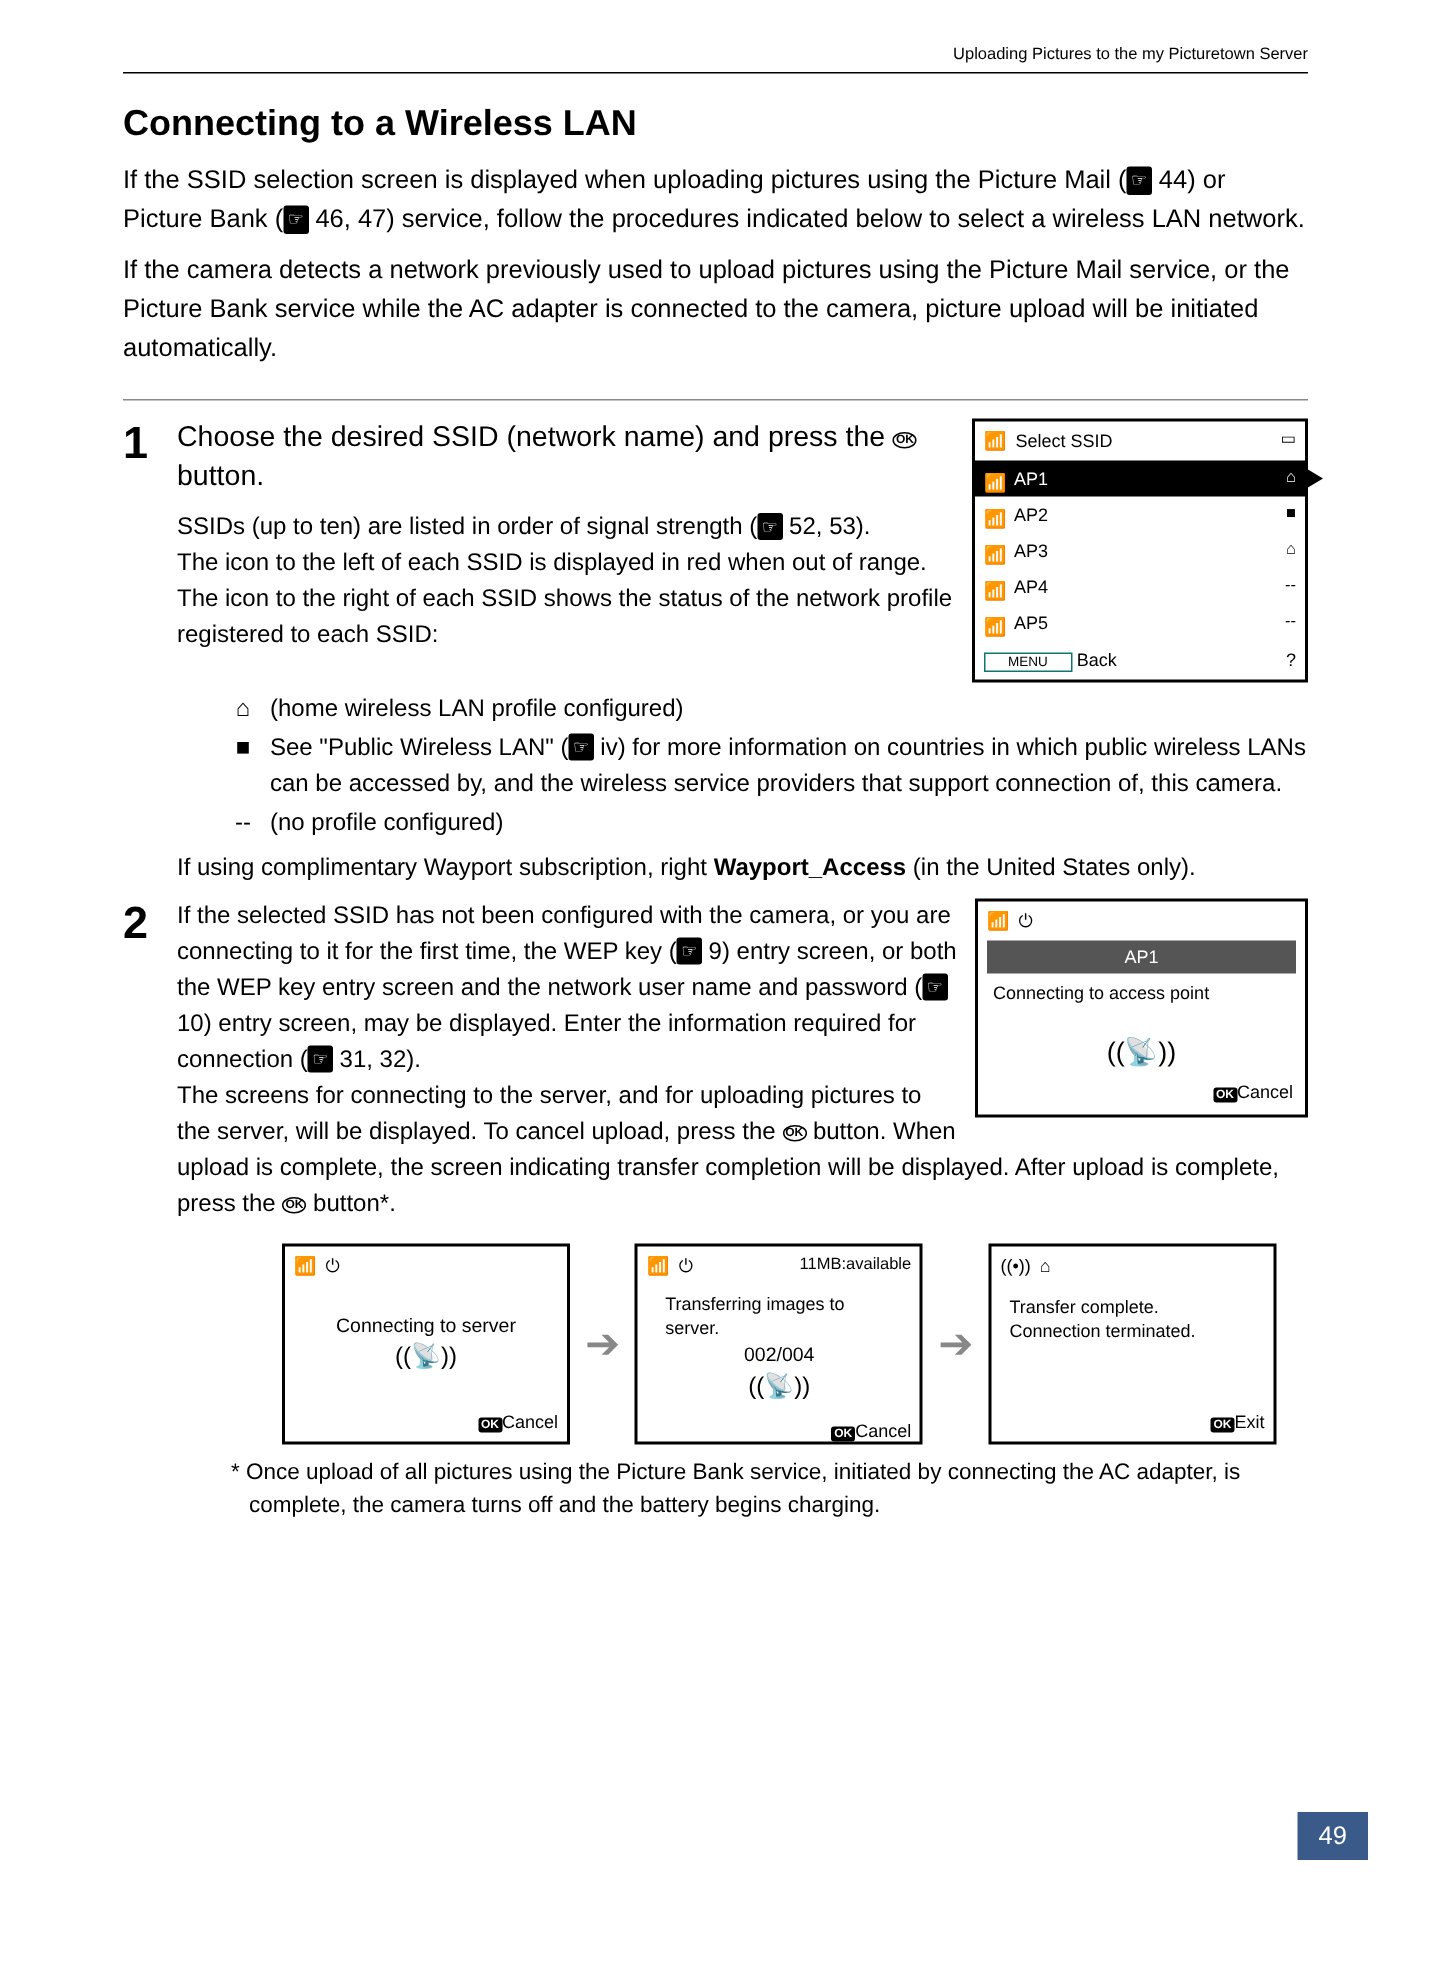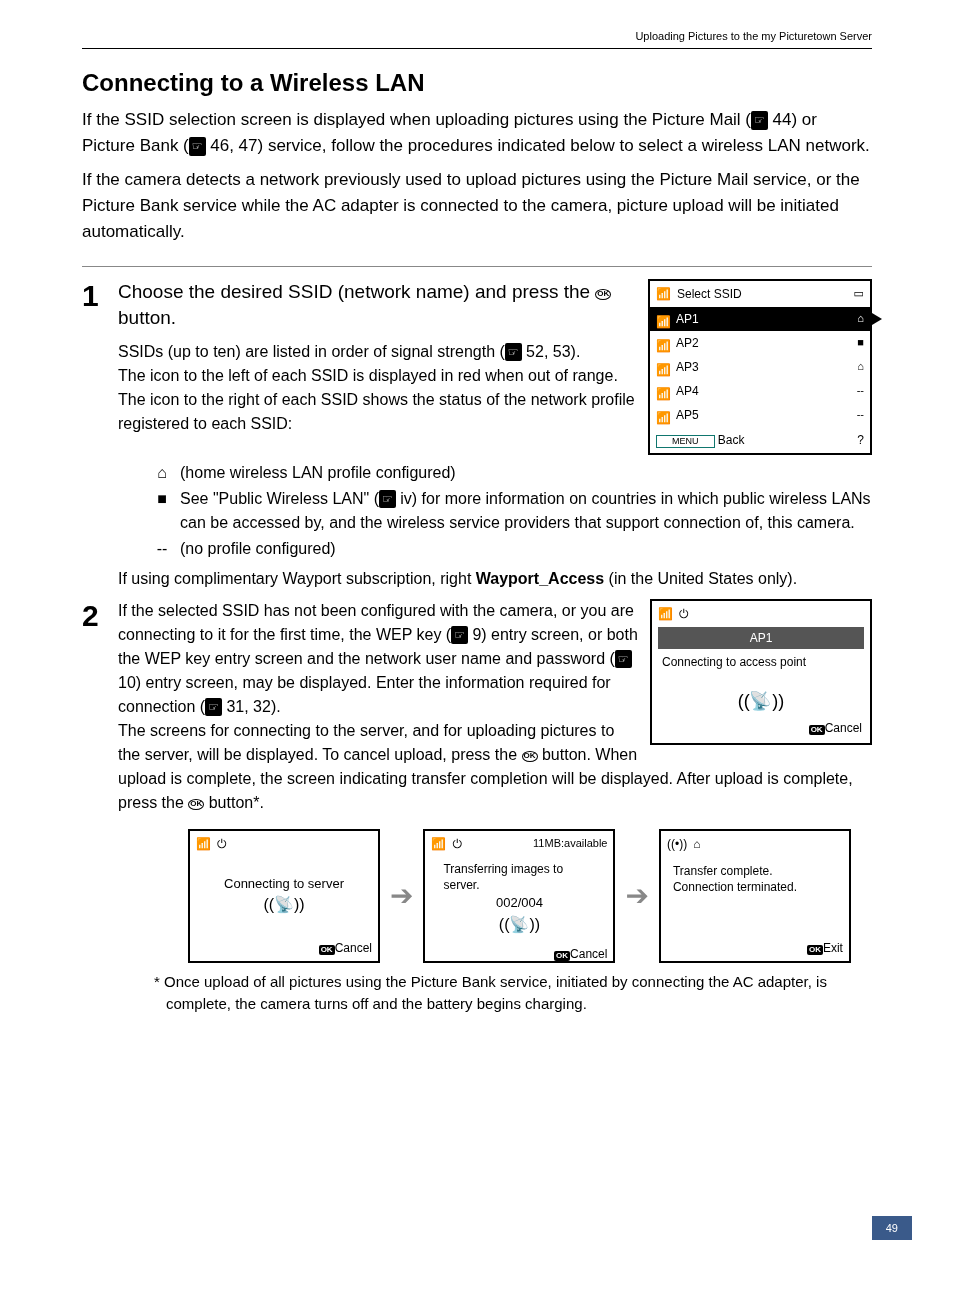--- a/index.html
+++ b/index.html
@@ -271,21 +271,21 @@
     text-indent: -12px;
     padding-left: 12px;
   }
   .page-num {
     position: absolute;
     bottom: 20px;
     right: 0;
     background: #3a5a8a;
     color: #fff;
     padding: 6px 14px;
-    font-size: 11px;
+    font-size: 17px;
   }
 </style>
 </head>
 <body>
 
 <div class="page">
   <div class="header-line">Uploading Pictures to the my Picturetown Server</div>
   <hr class="top">
 
   <h1>Connecting to a Wireless LAN</h1>

